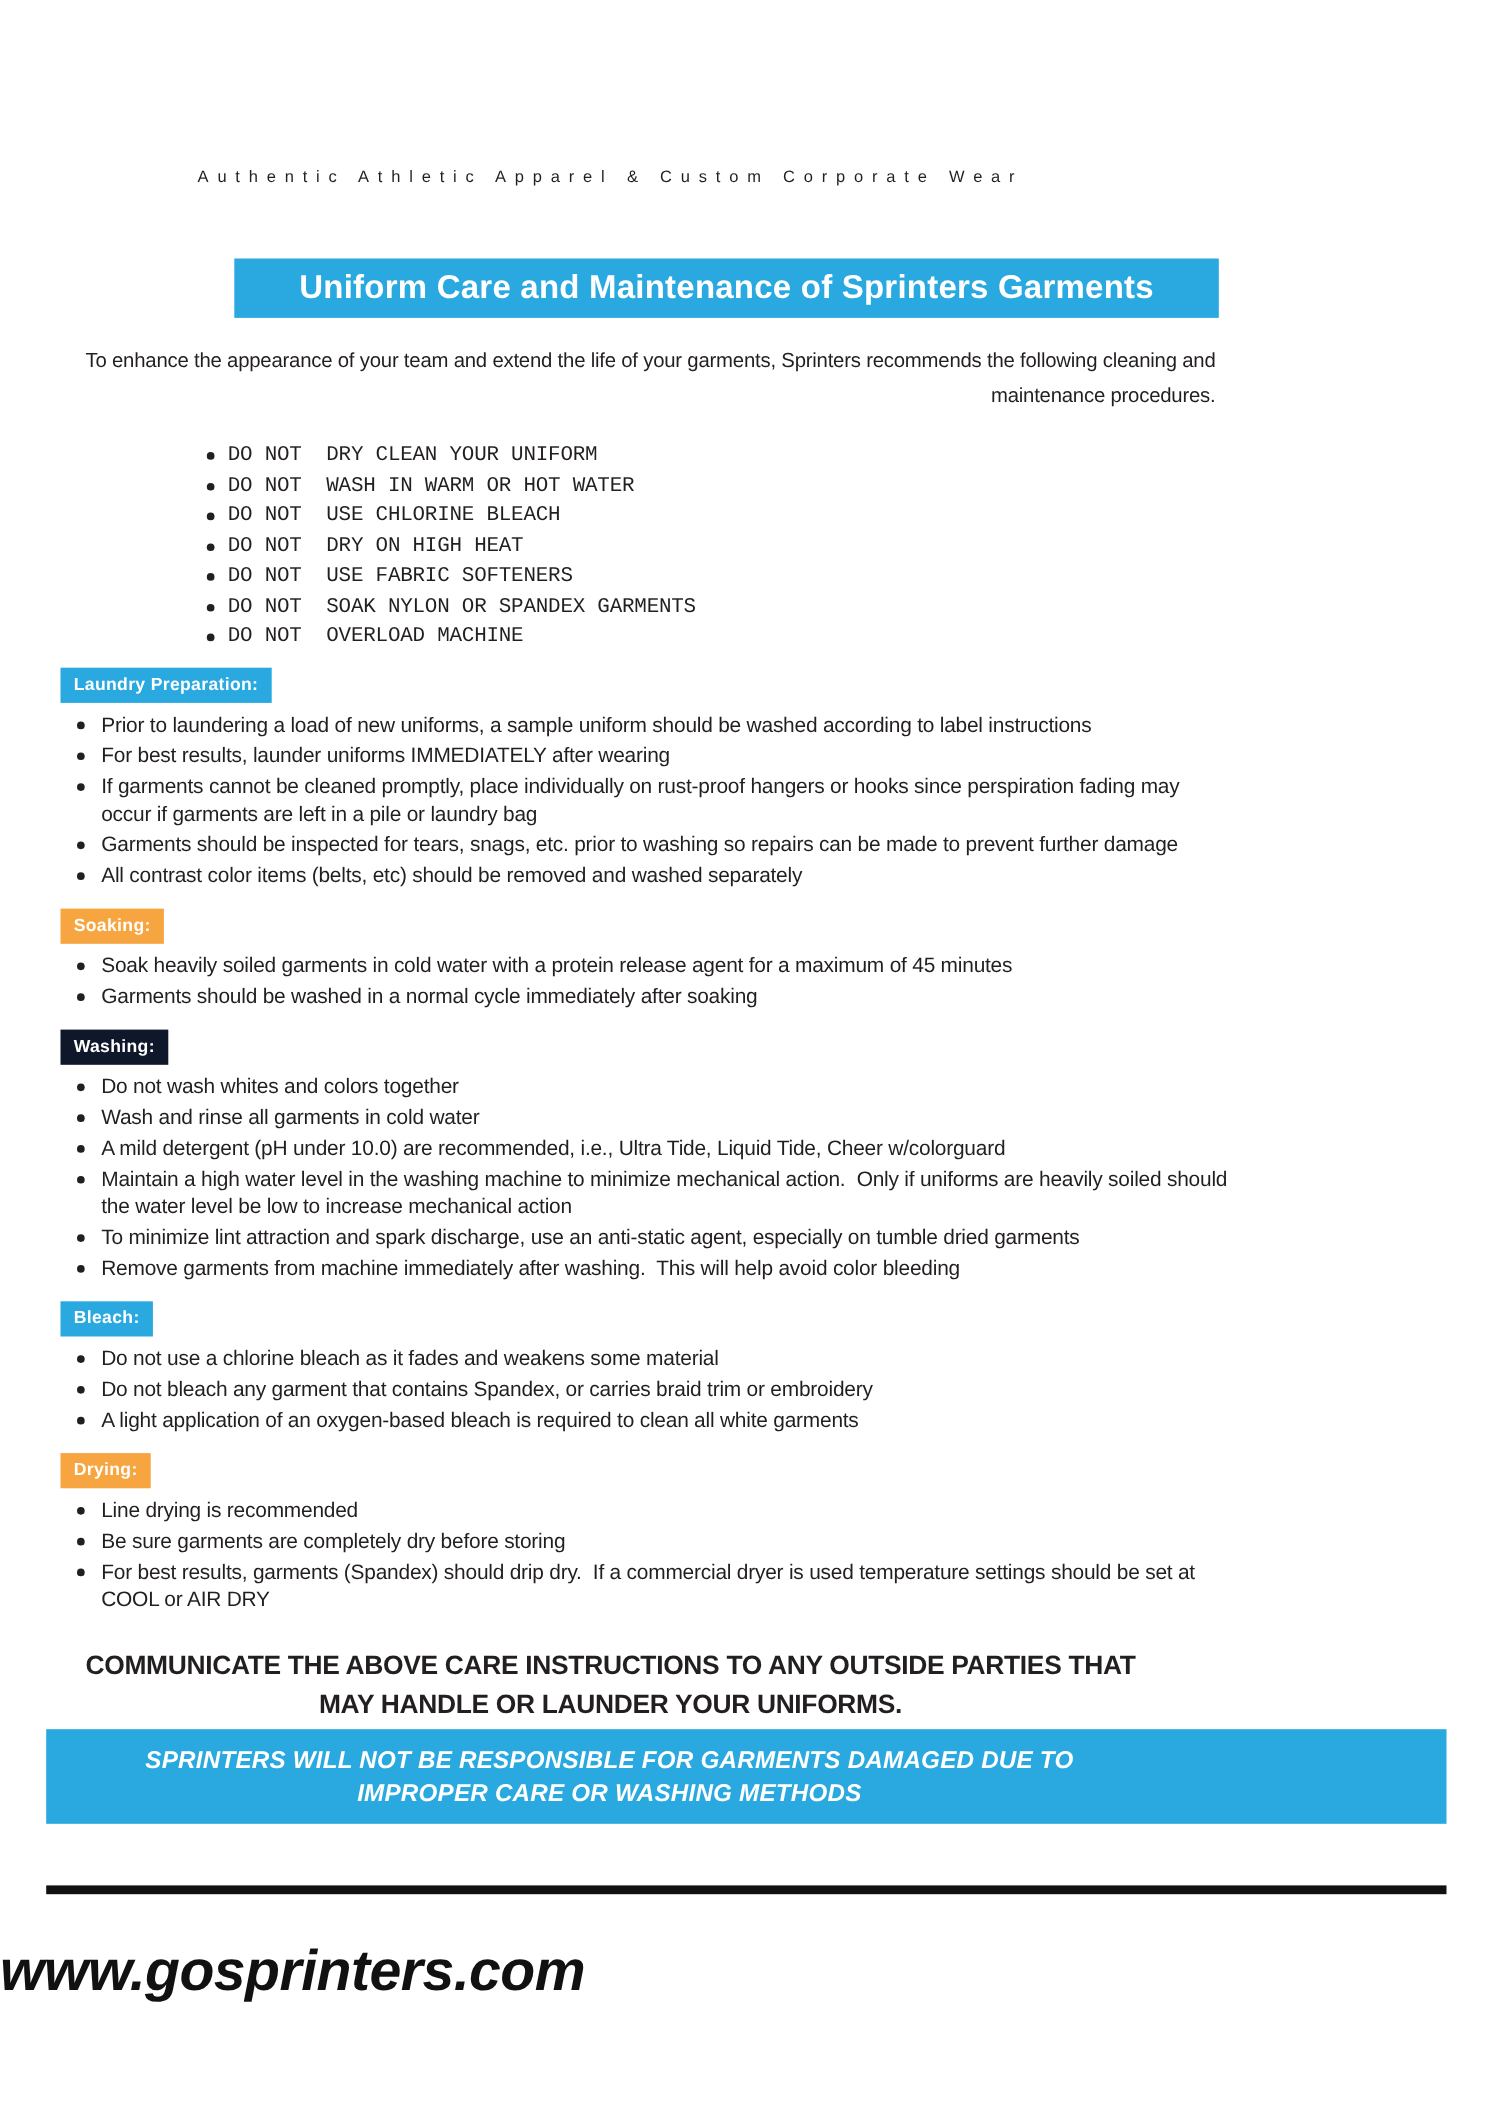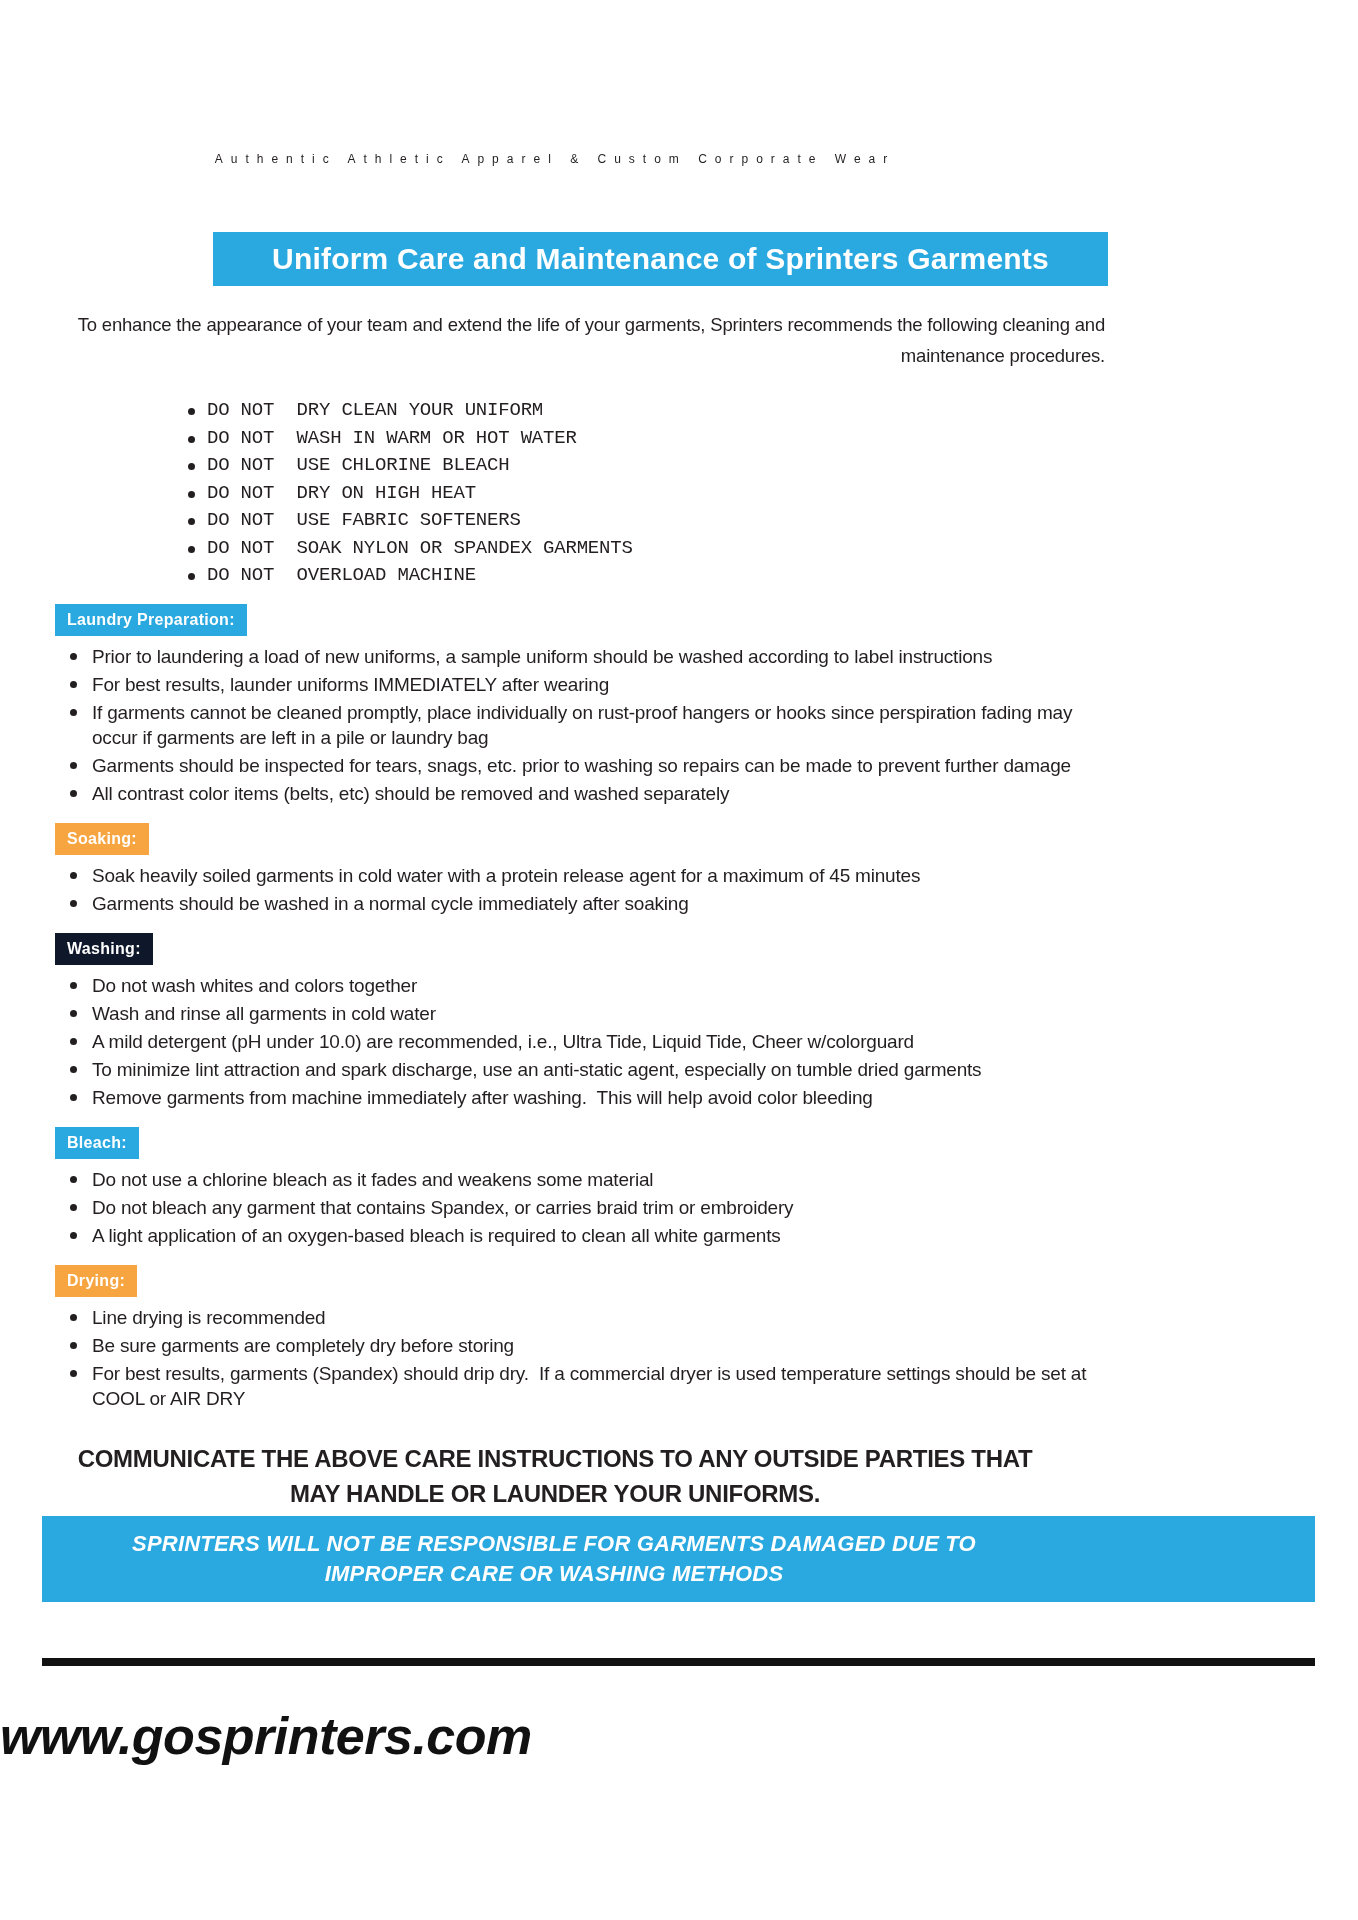--- a/index.html
+++ b/index.html
@@ -5,21 +5,21 @@
   html,body{margin:0;padding:0;background:#ffffff;}
   body{width:1358px;height:1920px;}
   .page{
     position:relative;width:1358px;height:1920px;overflow:hidden;
     font-family:"Liberation Sans","DejaVu Sans",sans-serif;
     color:#231f20;background:#ffffff;
   }
   
   .tagline{
     padding-top:152px;width:1110px;text-align:center;
-    font-size:12px;letter-spacing:8px;white-space:nowrap;
+    font-size:15px;letter-spacing:8px;white-space:nowrap;
     color:#231f20;
   }
   
   .title-bar{
     margin:66px 0 0 213px;width:895px;box-sizing:border-box;
     background:#29a9e0;color:#ffffff;text-align:center;
     font-size:30px;font-weight:bold;line-height:34px;padding:10px 6px;
     letter-spacing:0.2px;
   }
   
@@ -124,20 +124,21 @@
       <li>Garments should be washed in a normal cycle immediately after soaking</li>
     </ul>
   </section>
 
   <section>
     <div class="section-heading hl-green">Washing:</div>
     <ul class="bullets">
       <li>Do not wash whites and colors together</li>
       <li>Wash and rinse all garments in cold water</li>
       <li>A mild detergent (pH under 10.0) are recommended, i.e., Ultra Tide, Liquid Tide, Cheer w/colorguard</li>
+      <li>Maintain a high water level in the washing machine to minimize mechanical action.  Only if uniforms are heavily soiled should the water level be low to increase mechanical action</li>
       <li>To minimize lint attraction and spark discharge, use an anti-static agent, especially on tumble dried garments</li>
       <li>Remove garments from machine immediately after washing.  This will help avoid color bleeding</li>
     </ul>
   </section>
 
   <section>
     <div class="section-heading hl-blue">Bleach:</div>
     <ul class="bullets">
       <li>Do not use a chlorine bleach as it fades and weakens some material</li>
       <li>Do not bleach any garment that contains Spandex, or carries braid trim or embroidery</li>

